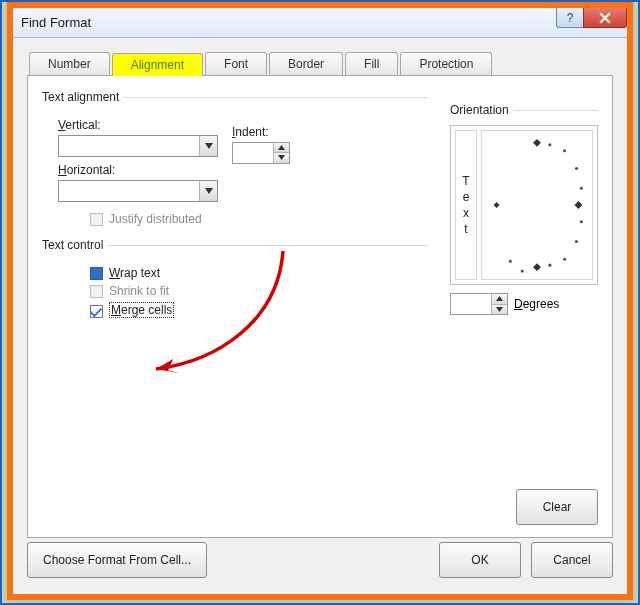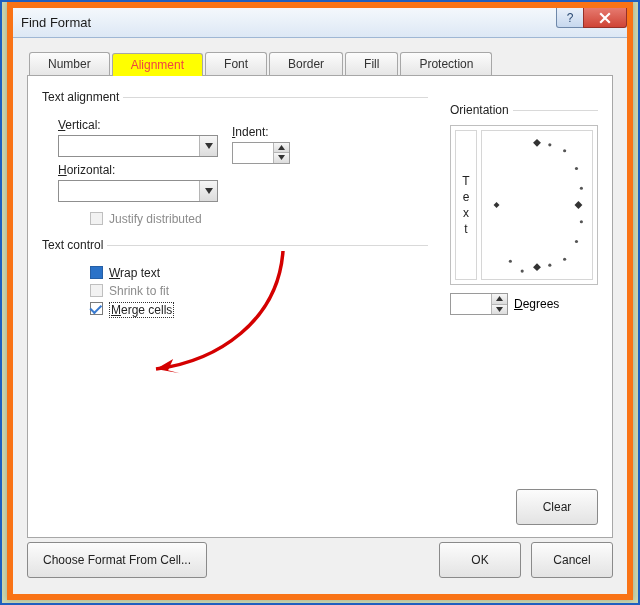--- a/index.html
+++ b/index.html
@@ -59,21 +59,21 @@
     background: linear-gradient(#fcfcfc, #e6e6e6);
     border: 1px solid #a7a7a7;
     border-bottom: none;
     border-radius: 3px 3px 0 0;
     color: #333;
     cursor: default;
     position: relative;
   }
   .tab.active {
     background: #ffff00;
-    color: #ef4444;
+    color: #4d7c0f;
     top: 1px;
     z-index: 2;
   }
   .tabpanel {
     flex: 1 1 auto;
     background: #fff;
     border: 1px solid #a7a7a7;
     position: relative;
     padding: 10px 14px;
   }
@@ -110,21 +110,21 @@
   }
   .spin input { width: 40px; border: none; outline: none; padding: 0 4px; font: inherit; }
   .spin .arrows { width: 16px; display: flex; flex-direction: column; }
   .spin .arrows div {
     flex: 1; background: linear-gradient(#f6f6f6,#dcdcdc);
     border-left: 1px solid #b5b5b5;
     display: flex; align-items: center; justify-content: center;
   }
   .spin .arrows div + div { border-top: 1px solid #b5b5b5; }
   .spin .arrows svg { width: 7px; height: 5px; }
-  .chk { display: flex; align-items: flex-start; gap: 6px; margin: 4px 0 4px 16px; color: #222; padding-left: 32px; }
+  .chk { display: flex; align-items: flex-end; gap: 6px; margin: 4px 0 4px 16px; color: #222; padding-left: 32px; }
   .chkbox {
     width: 13px; height: 13px; border: 1px solid #7a7a7a;
     background: #fff; display: inline-flex; align-items: center; justify-content: center;
   }
   .chkbox.mixed { background: #2a72c8; border-color: #255fa6; }
   .chkbox.mixed::after { content: ""; width: 7px; height: 7px; background: #fff0; }
   .chkbox.disabled { background: #f2f2f2; border-color: #bfbfbf; }
   .chkbox.checked::after {
     content: ""; width: 9px; height: 5px;
     border: 2px solid #3a7bd0; border-top: none; border-right: none;

